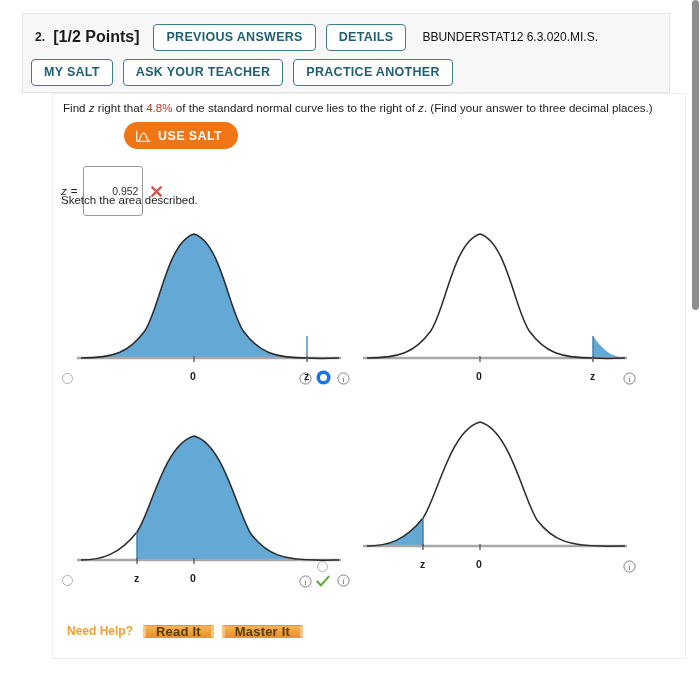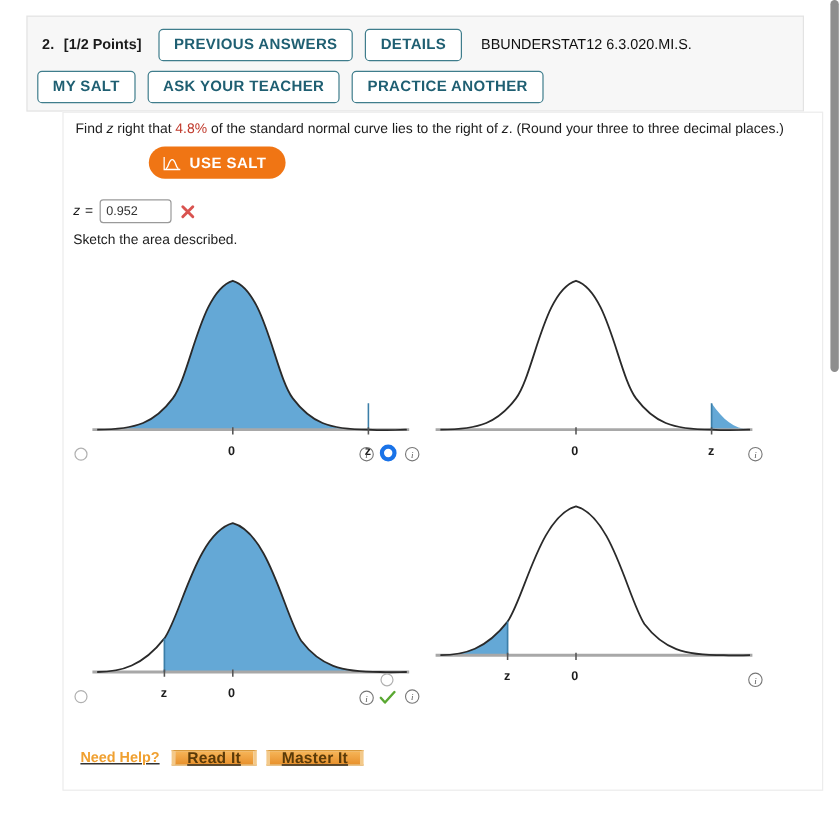--- a/index.html
+++ b/index.html
@@ -18,21 +18,21 @@
   }
   .hdr-row{ position:absolute; display:flex; align-items:center; }
   .hdr-row1{ left:12px; top:10px; }
   .hdr-row2{ left:8px; top:45px; }
 
   .q-num{
     font-size:12px; font-weight:bold; color:#1b1b1b; letter-spacing:0.1px;
     margin-right:8px; white-space:nowrap;
   }
   .q-points{
-    font-size:12px; font-weight:bold; color:#1b1b1b; margin-right:14px; white-space:nowrap;
+    font-size:16px; font-weight:bold; color:#1b1b1b; margin-right:14px; white-space:nowrap;
   }
   .tealbtn{
     border:1.6px solid #3f7d8c; border-radius:4px; background:#fff;
     color:#1f5f72; font-size:12.5px; font-weight:bold; letter-spacing:0.3px;
     padding:6px 12px 6px 12px; margin-right:10px; white-space:nowrap;
     font-family:"Liberation Sans", sans-serif; cursor:pointer; line-height:1;
   }
   .assign-id{
     font-size:12px; font-weight:normal; color:#101010; white-space:nowrap;
     margin-left:6px;
@@ -62,21 +62,21 @@
   }
   .salt-icon{ width:15px; height:14px; margin-right:7px; display:block; }
 
   
   .ans-row{ position:absolute; left:8px; top:72px; display:flex; align-items:center; }
   .zlab{ font-size:11.5px; font-style:italic; color:#1c1c1c; margin-right:4px; }
   .eq{ font-size:11.5px; color:#1c1c1c; margin-right:6px; }
   .ans-input{
     width:50px; height:16px; font-size:10.5px; color:#333;
     border:1px solid #9a9a9a; border-radius:3px; background:#fff;
-    padding:1px 4px; font-family:"Liberation Sans", sans-serif; box-sizing:content-box;
+    padding:16px 4px; font-family:"Liberation Sans", sans-serif; box-sizing:content-box;text-align:right;
   }
   .xmark{ margin-left:7px; width:13px; height:13px; display:block; }
   .ckmark{ width:14px; height:13px; display:block; }
 
   .sketch-lab{
     position:absolute; left:8px; top:100px; font-size:11.5px; color:#1c1c1c;
   }
 
   
   .charts{ position:absolute; left:0px; top:118px; width:634px; }
@@ -94,21 +94,21 @@
     position:absolute; width:11px; height:11px; border-radius:50%;
     border:1.3px solid #b0b0b0; background:#fff; box-sizing:border-box; cursor:pointer;
   }
   .radio.sel{
     border:3px solid #1a73e8; background:#fff; width:13px; height:13px;
     box-shadow:0 0 0 0.5px #1a73e8;
   }
   .info-icon{ position:absolute; width:13px; height:13px; cursor:pointer; }
 
   
-  .needhelp{ position:absolute; left:14px; top:530px; display:flex; align-items:flex-end;text-decoration:underline; }
+  .needhelp{ position:absolute; left:14px; top:530px; display:flex; align-items:flex-end; }
   .nh-label{ font-size:12px; font-weight:bold; color:#f0a030; margin-right:10px; }
   .nh-btn{
     height:13px; min-width:56px; padding:1px 10px;
     background:linear-gradient(#f6b559,#e8912c);
     border:1px solid #d99a3c; border-left:3px solid #f3c98a; border-right:3px solid #f3c98a;
     color:#5a3a08; font-size:13px; font-weight:bold; letter-spacing:0.2px;
     display:flex; align-items:center; justify-content:center;
     margin-right:8px; cursor:pointer; font-family:"Liberation Sans", sans-serif;
   }
 
@@ -136,21 +136,21 @@
     </div>
     <div class="hdr-row hdr-row2">
       <button class="tealbtn">MY SALT</button>
       <button class="tealbtn">ASK YOUR TEACHER</button>
       <button class="tealbtn">PRACTICE ANOTHER</button>
     </div>
   </div>
 
   <div class="content-card">
 
-    <div class="qtext"><span>Find </span><span class="ital">z</span><span> right that </span><span class="pct">4.8%</span><span> of the standard normal curve lies to the right of </span><span class="ital">z</span><span>. (Round your three to three decimal places.)</span></div>
+    <div class="qtext"><span>Find </span><span class="ital">z</span><span> right that </span><span class="pct">4.8%</span><span> of the standard normal curve lies to the right of </span><span class="ital">z</span><span>. (Find your answer to three decimal places.)</span></div>
 
     <button class="salt-btn">
       <svg class="salt-icon" viewBox="0 0 20 18">
         <path d="M1 2 L1 16 L19 16" fill="none" stroke="#ffffff" stroke-width="1.5"></path>
         <path d="M3 15 C6 15 6 5 10 5 C14 5 14 15 17 15" fill="none" stroke="#ffffff" stroke-width="1.5"></path>
       </svg>
       <span>USE SALT</span>
     </button>
 
     <div class="ans-row">

